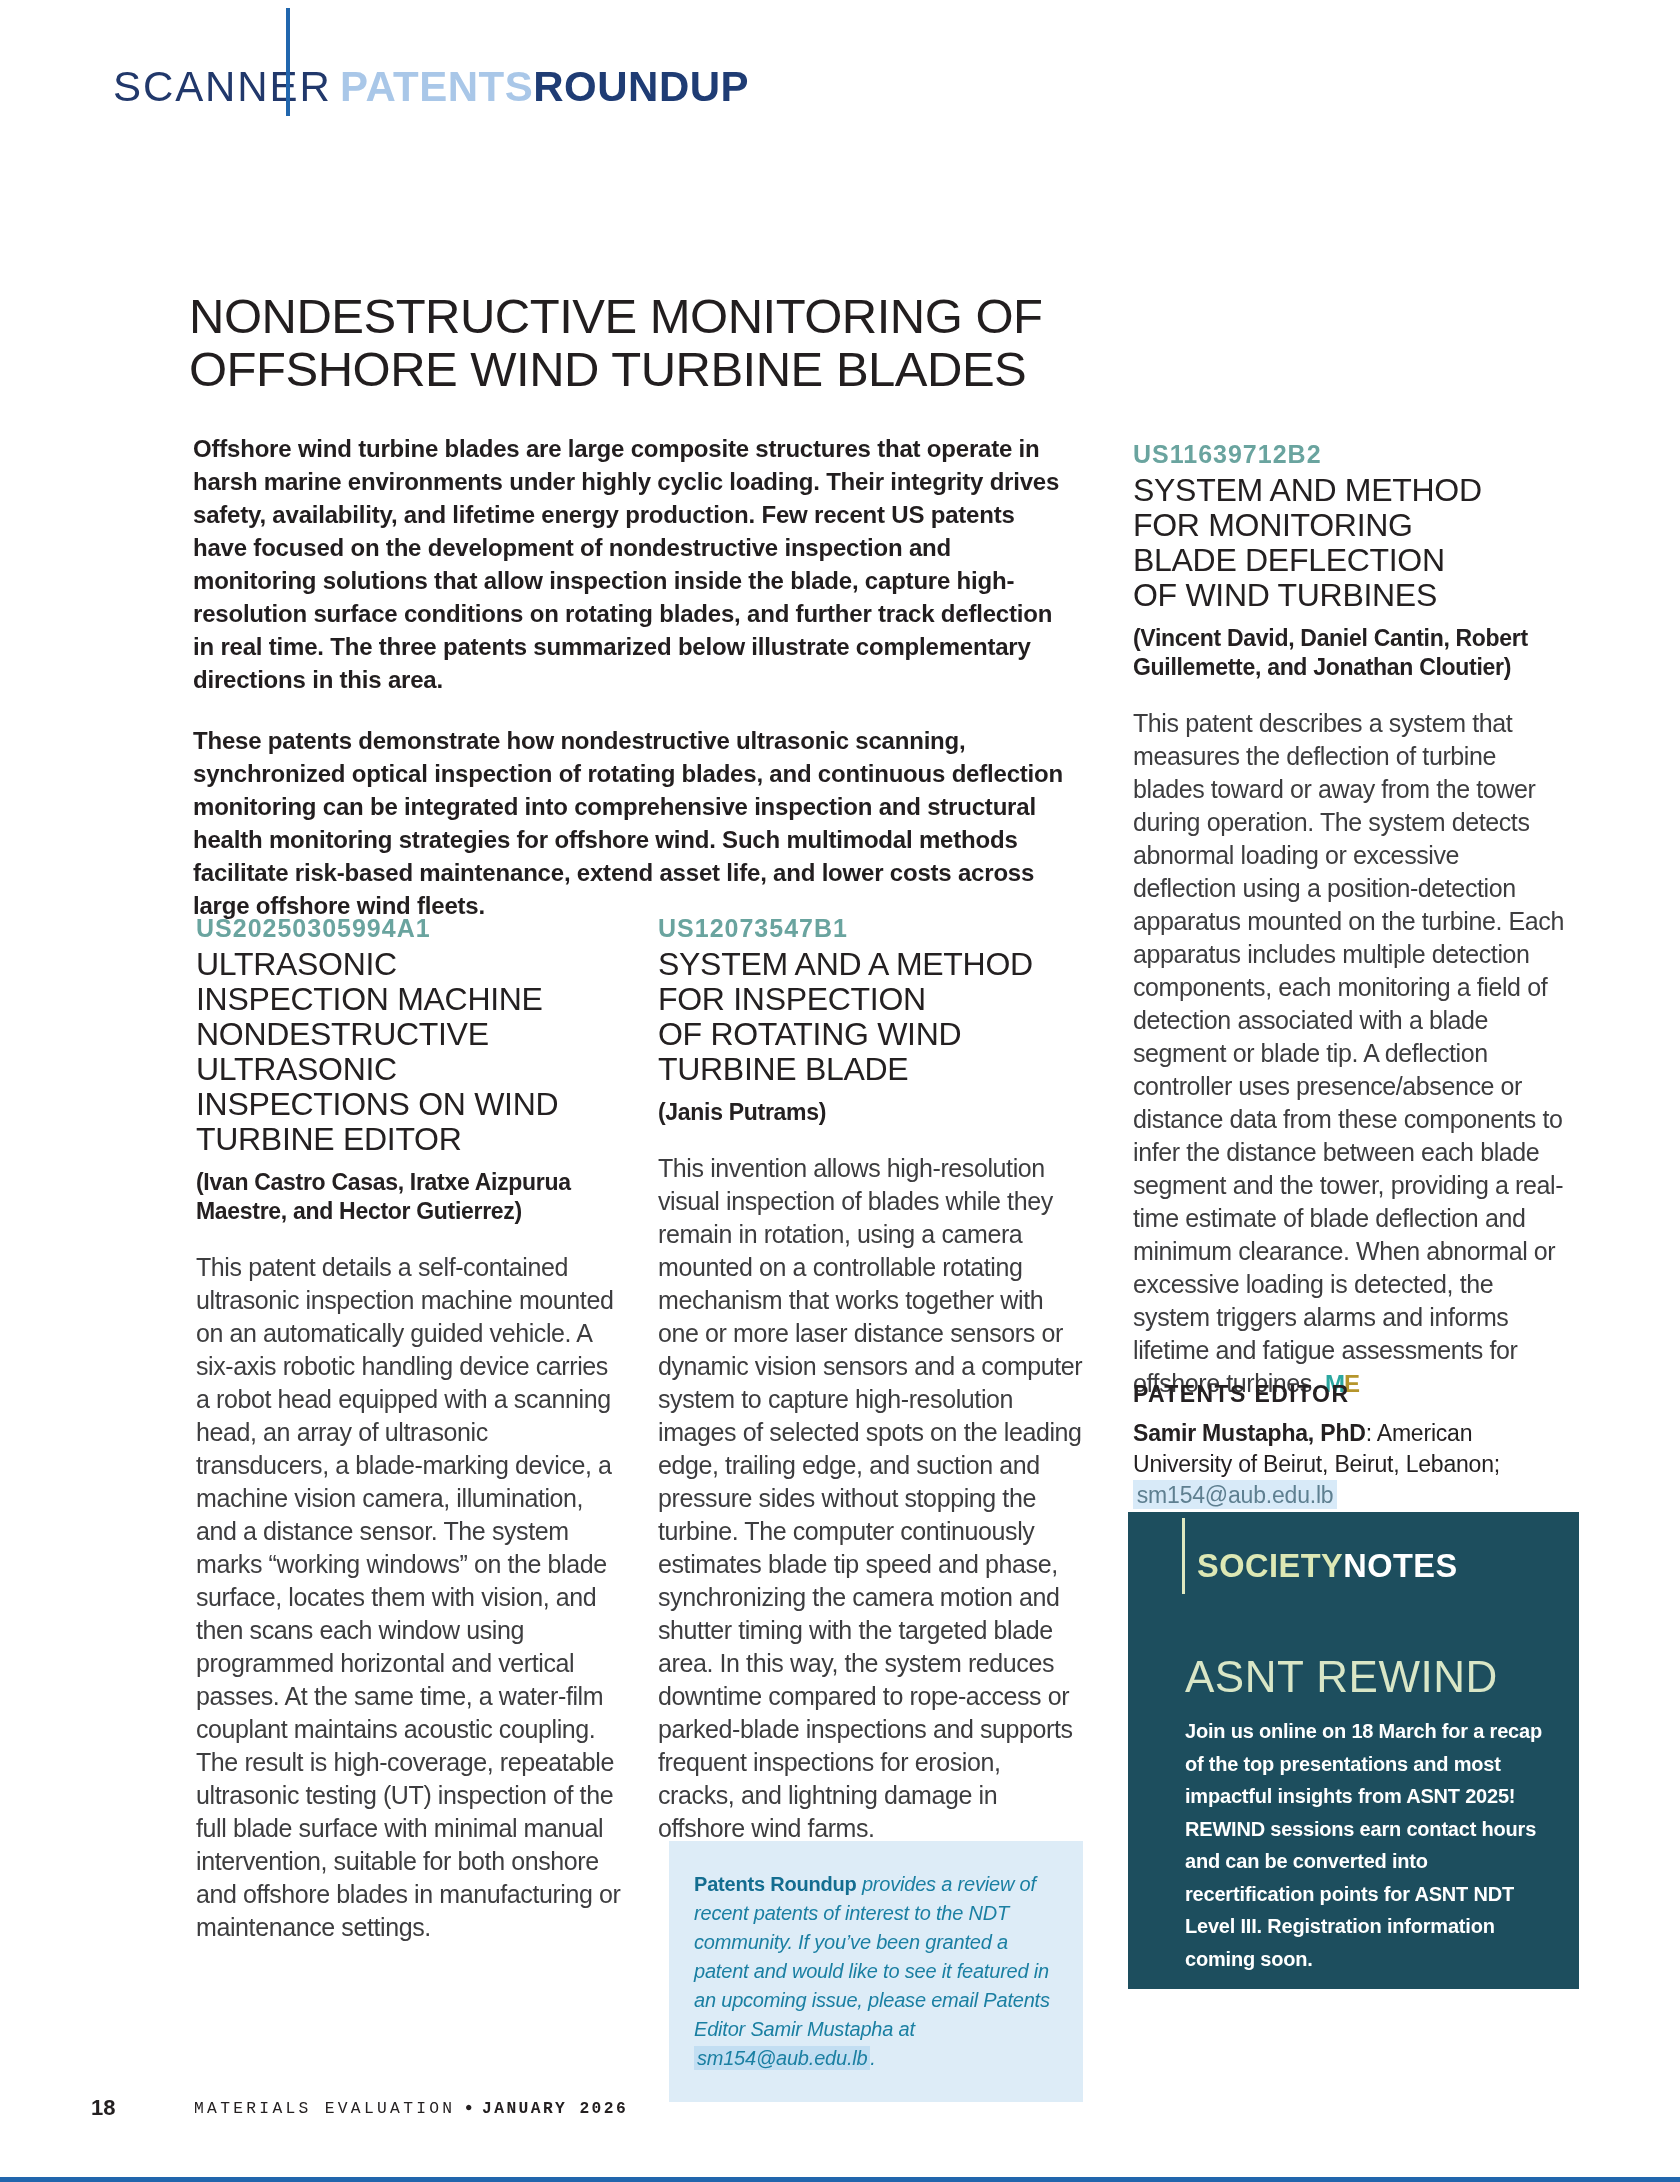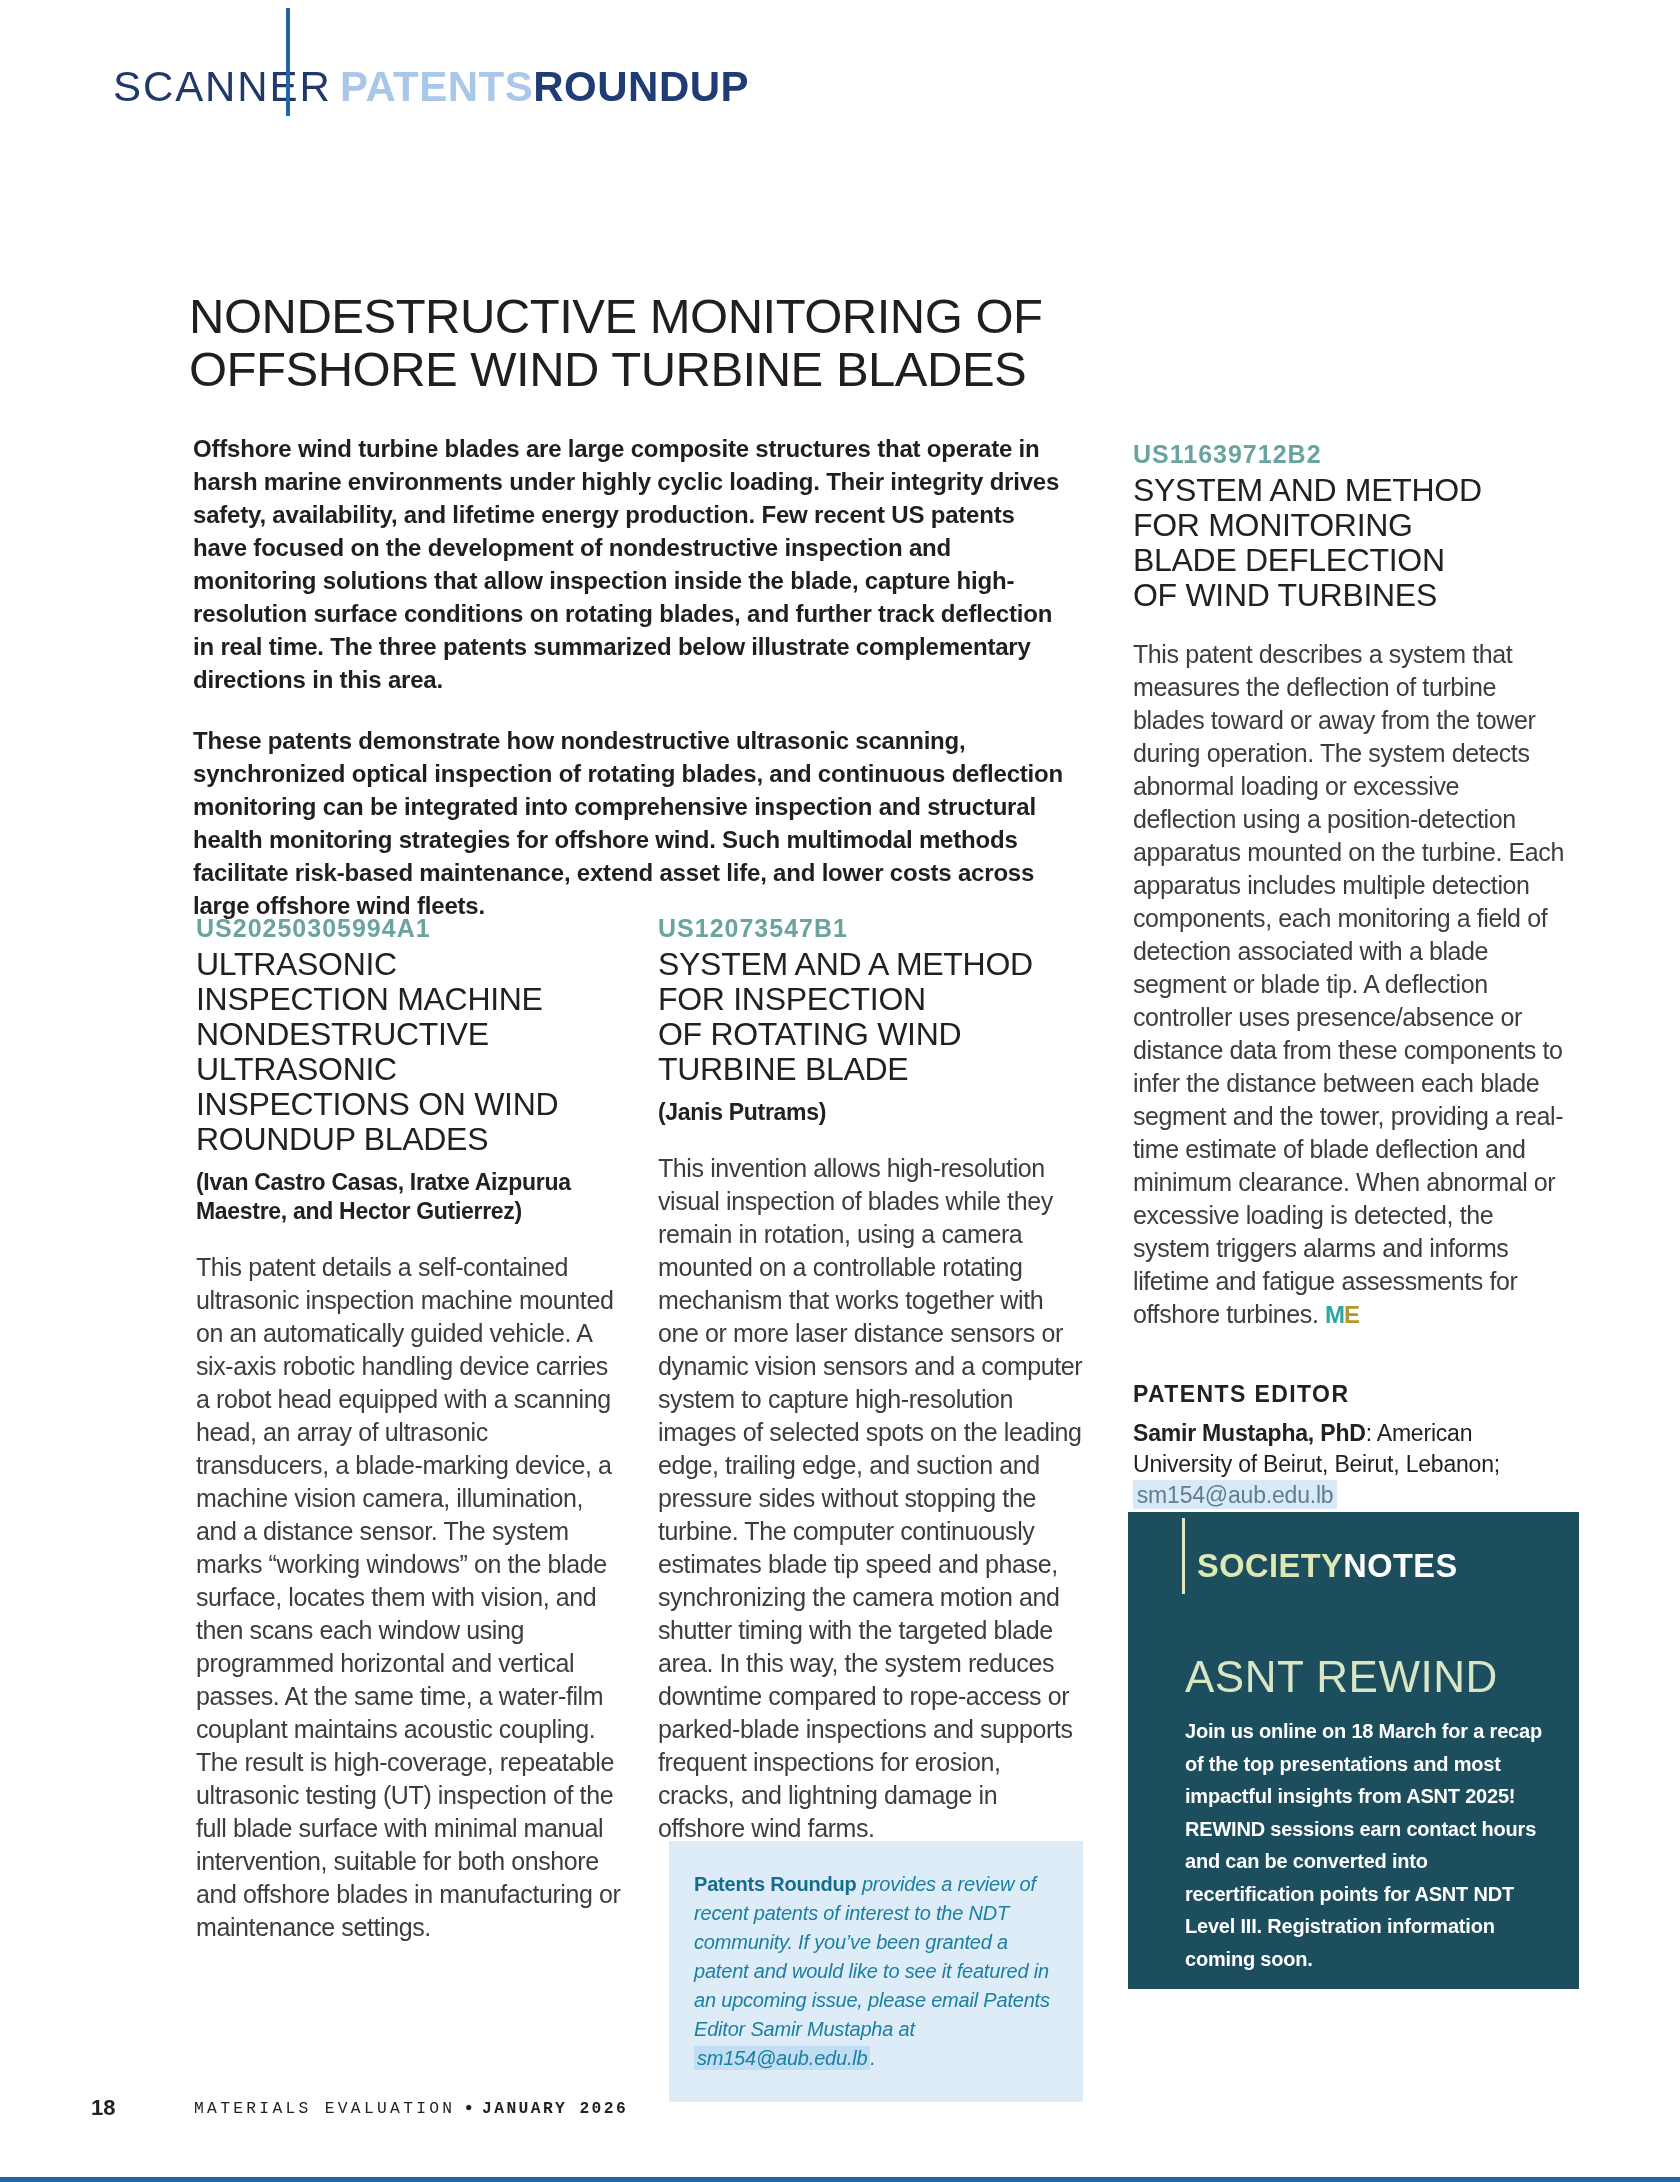--- a/index.html
+++ b/index.html
@@ -92,21 +92,21 @@
   </div>
 
   <section class="pcol" id="col1">
     <div class="pnum">US20250305994A1</div>
     <h2 class="ptitle">
       <div>ULTRASONIC</div>
       <div>INSPECTION MACHINE</div>
       <div>NONDESTRUCTIVE</div>
       <div>ULTRASONIC</div>
       <div>INSPECTIONS ON WIND</div>
-      <div>ROUNDUP BLADES</div>
+      <div>TURBINE EDITOR</div>
     </h2>
     <div class="pauthors">(Ivan Castro Casas, Iratxe Aizpurua Maestre, and Hector Gutierrez)</div>
     <p class="pbody">This patent details a self-contained ultrasonic inspection machine mounted on an automatically guided vehicle. A six-axis robotic handling device carries a robot head equipped with a scanning head, an array of ultrasonic transducers, a blade-marking device, a machine vision camera, illumination, and a distance sensor. The system marks “working windows” on the blade surface, locates them with vision, and then scans each window using programmed horizontal and vertical passes. At the same time, a water-film couplant maintains acoustic coupling. The result is high-coverage, repeatable ultrasonic testing (UT) inspection of the full blade surface with minimal manual intervention, suitable for both onshore and offshore blades in manufacturing or maintenance settings.</p>
   </section>
 
   <section class="pcol" id="col2">
     <div class="pnum">US12073547B1</div>
     <h2 class="ptitle">
       <div>SYSTEM AND A METHOD</div>
       <div>FOR INSPECTION</div>
@@ -118,20 +118,21 @@
   </section>
 
   <section class="pcol" id="col3">
     <div class="pnum">US11639712B2</div>
     <h2 class="ptitle">
       <div>SYSTEM AND METHOD</div>
       <div>FOR MONITORING</div>
       <div>BLADE DEFLECTION</div>
       <div>OF WIND TURBINES</div>
     </h2>
+    <div class="pauthors">(Vincent David, Daniel Cantin, Robert Guillemette, and Jonathan Cloutier)</div>
     <p class="pbody"><span>This patent describes a system that measures the deflection of turbine blades toward or away from the tower during operation. The system detects abnormal loading or excessive deflection using a position-detection apparatus mounted on the turbine. Each apparatus includes multiple detection components, each monitoring a field of detection associated with a blade segment or blade tip. A deflection controller uses presence/absence or distance data from these components to infer the distance between each blade segment and the tower, providing a real-time estimate of blade deflection and minimum clearance. When abnormal or excessive loading is detected, the system triggers alarms and informs lifetime and fatigue assessments for offshore turbines.</span>&nbsp;<span class="me-mark"><span class="me-m">M</span><span class="me-e">E</span></span></p>
   </section>
 
   <div class="editor">
     <h3>PATENTS EDITOR</h3>
     <p style="margin:0;"><span class="editor-name">Samir Mustapha, PhD</span><span>: American University of Beirut, Beirut, Lebanon; </span><a href="#" class="email-chip">sm154@aub.edu.lb</a></p>
   </div>
 
   <aside class="note-box">
     <p><span class="note-lead">Patents Roundup</span><span> provides a review of recent patents of interest to the NDT community. If you’ve been granted a patent and would like to see it featured in an upcoming issue, please email Patents Editor Samir Mustapha at </span><a href="#" class="note-email">sm154@aub.edu.lb</a><span>.</span></p>

